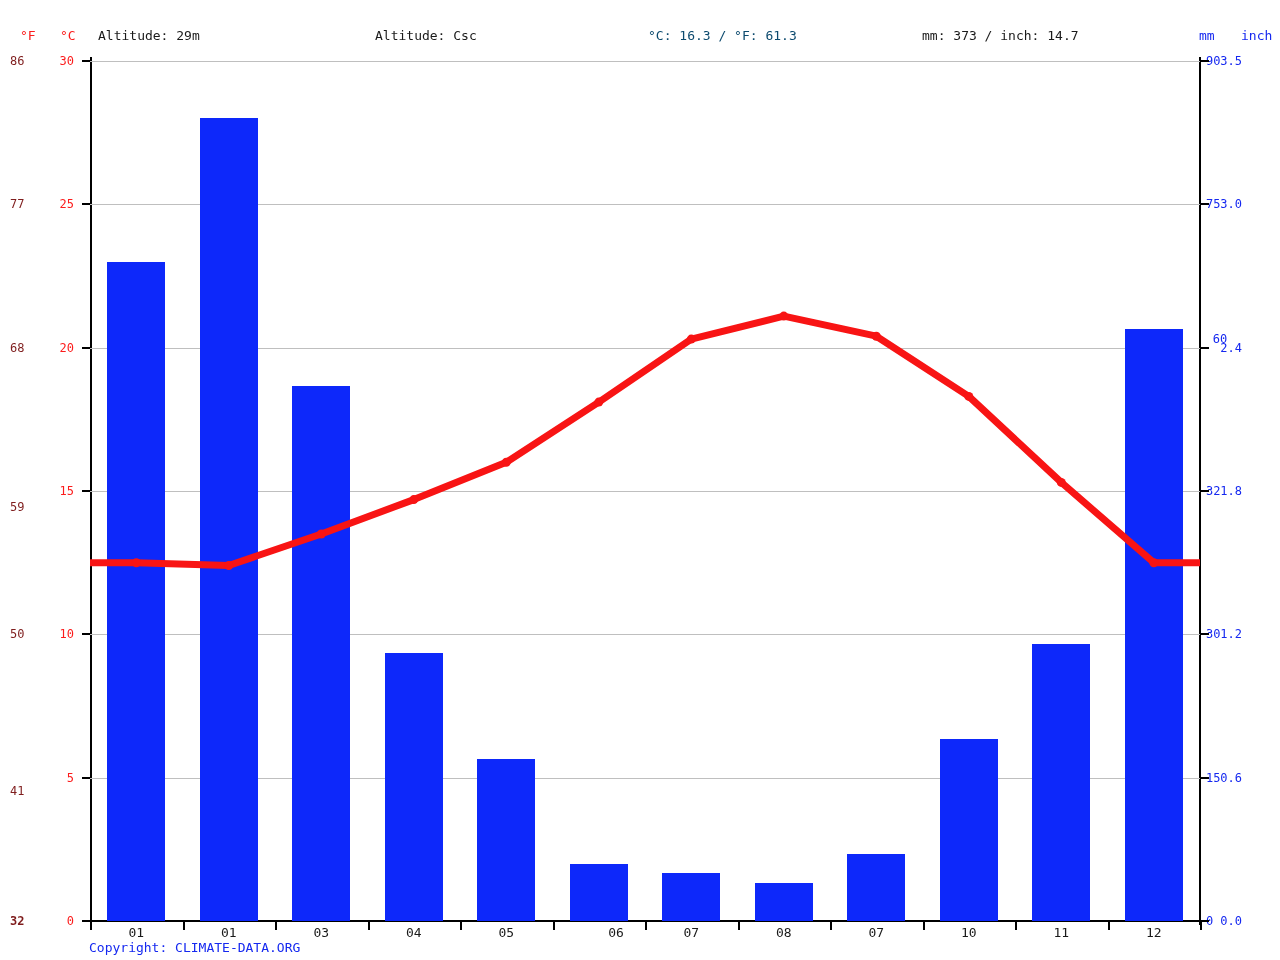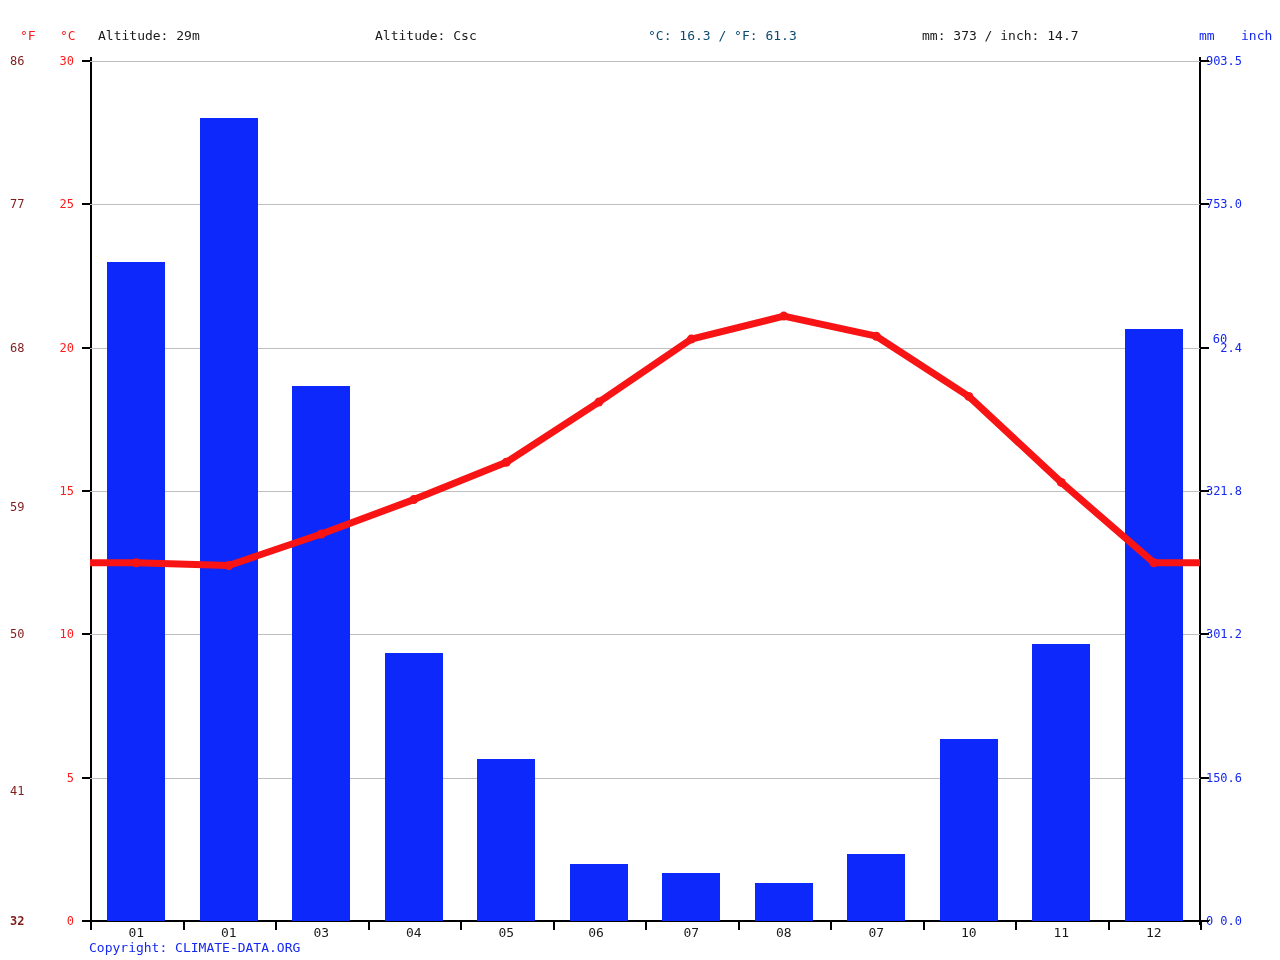--- a/index.html
+++ b/index.html
@@ -242,21 +242,21 @@
       <div class="month-label" style="left: 106.25px;">01</div>
       <div class="month-tick" style="left: 90px;"></div>
       <div class="month-label" style="left: 198.75px;">01</div>
       <div class="month-tick" style="left: 182.5px;"></div>
       <div class="month-label" style="left: 291.25px;">03</div>
       <div class="month-tick" style="left: 275px;"></div>
       <div class="month-label" style="left: 383.75px;">04</div>
       <div class="month-tick" style="left: 367.5px;"></div>
       <div class="month-label" style="left: 476.25px;">05</div>
       <div class="month-tick" style="left: 460px;"></div>
-      <div class="month-label" style="left: 566px;">06</div>
+      <div class="month-label" style="left: 586px;">06</div>
       <div class="month-tick" style="left: 552.5px;"></div>
       <div class="month-label" style="left: 661.25px;">07</div>
       <div class="month-tick" style="left: 645px;"></div>
       <div class="month-label" style="left: 753.75px;">08</div>
       <div class="month-tick" style="left: 737.5px;"></div>
       <div class="month-label" style="left: 846.25px;">07</div>
       <div class="month-tick" style="left: 830px;"></div>
       <div class="month-label" style="left: 938.75px;">10</div>
       <div class="month-tick" style="left: 922.5px;"></div>
       <div class="month-label" style="left: 1031.25px;">11</div>

